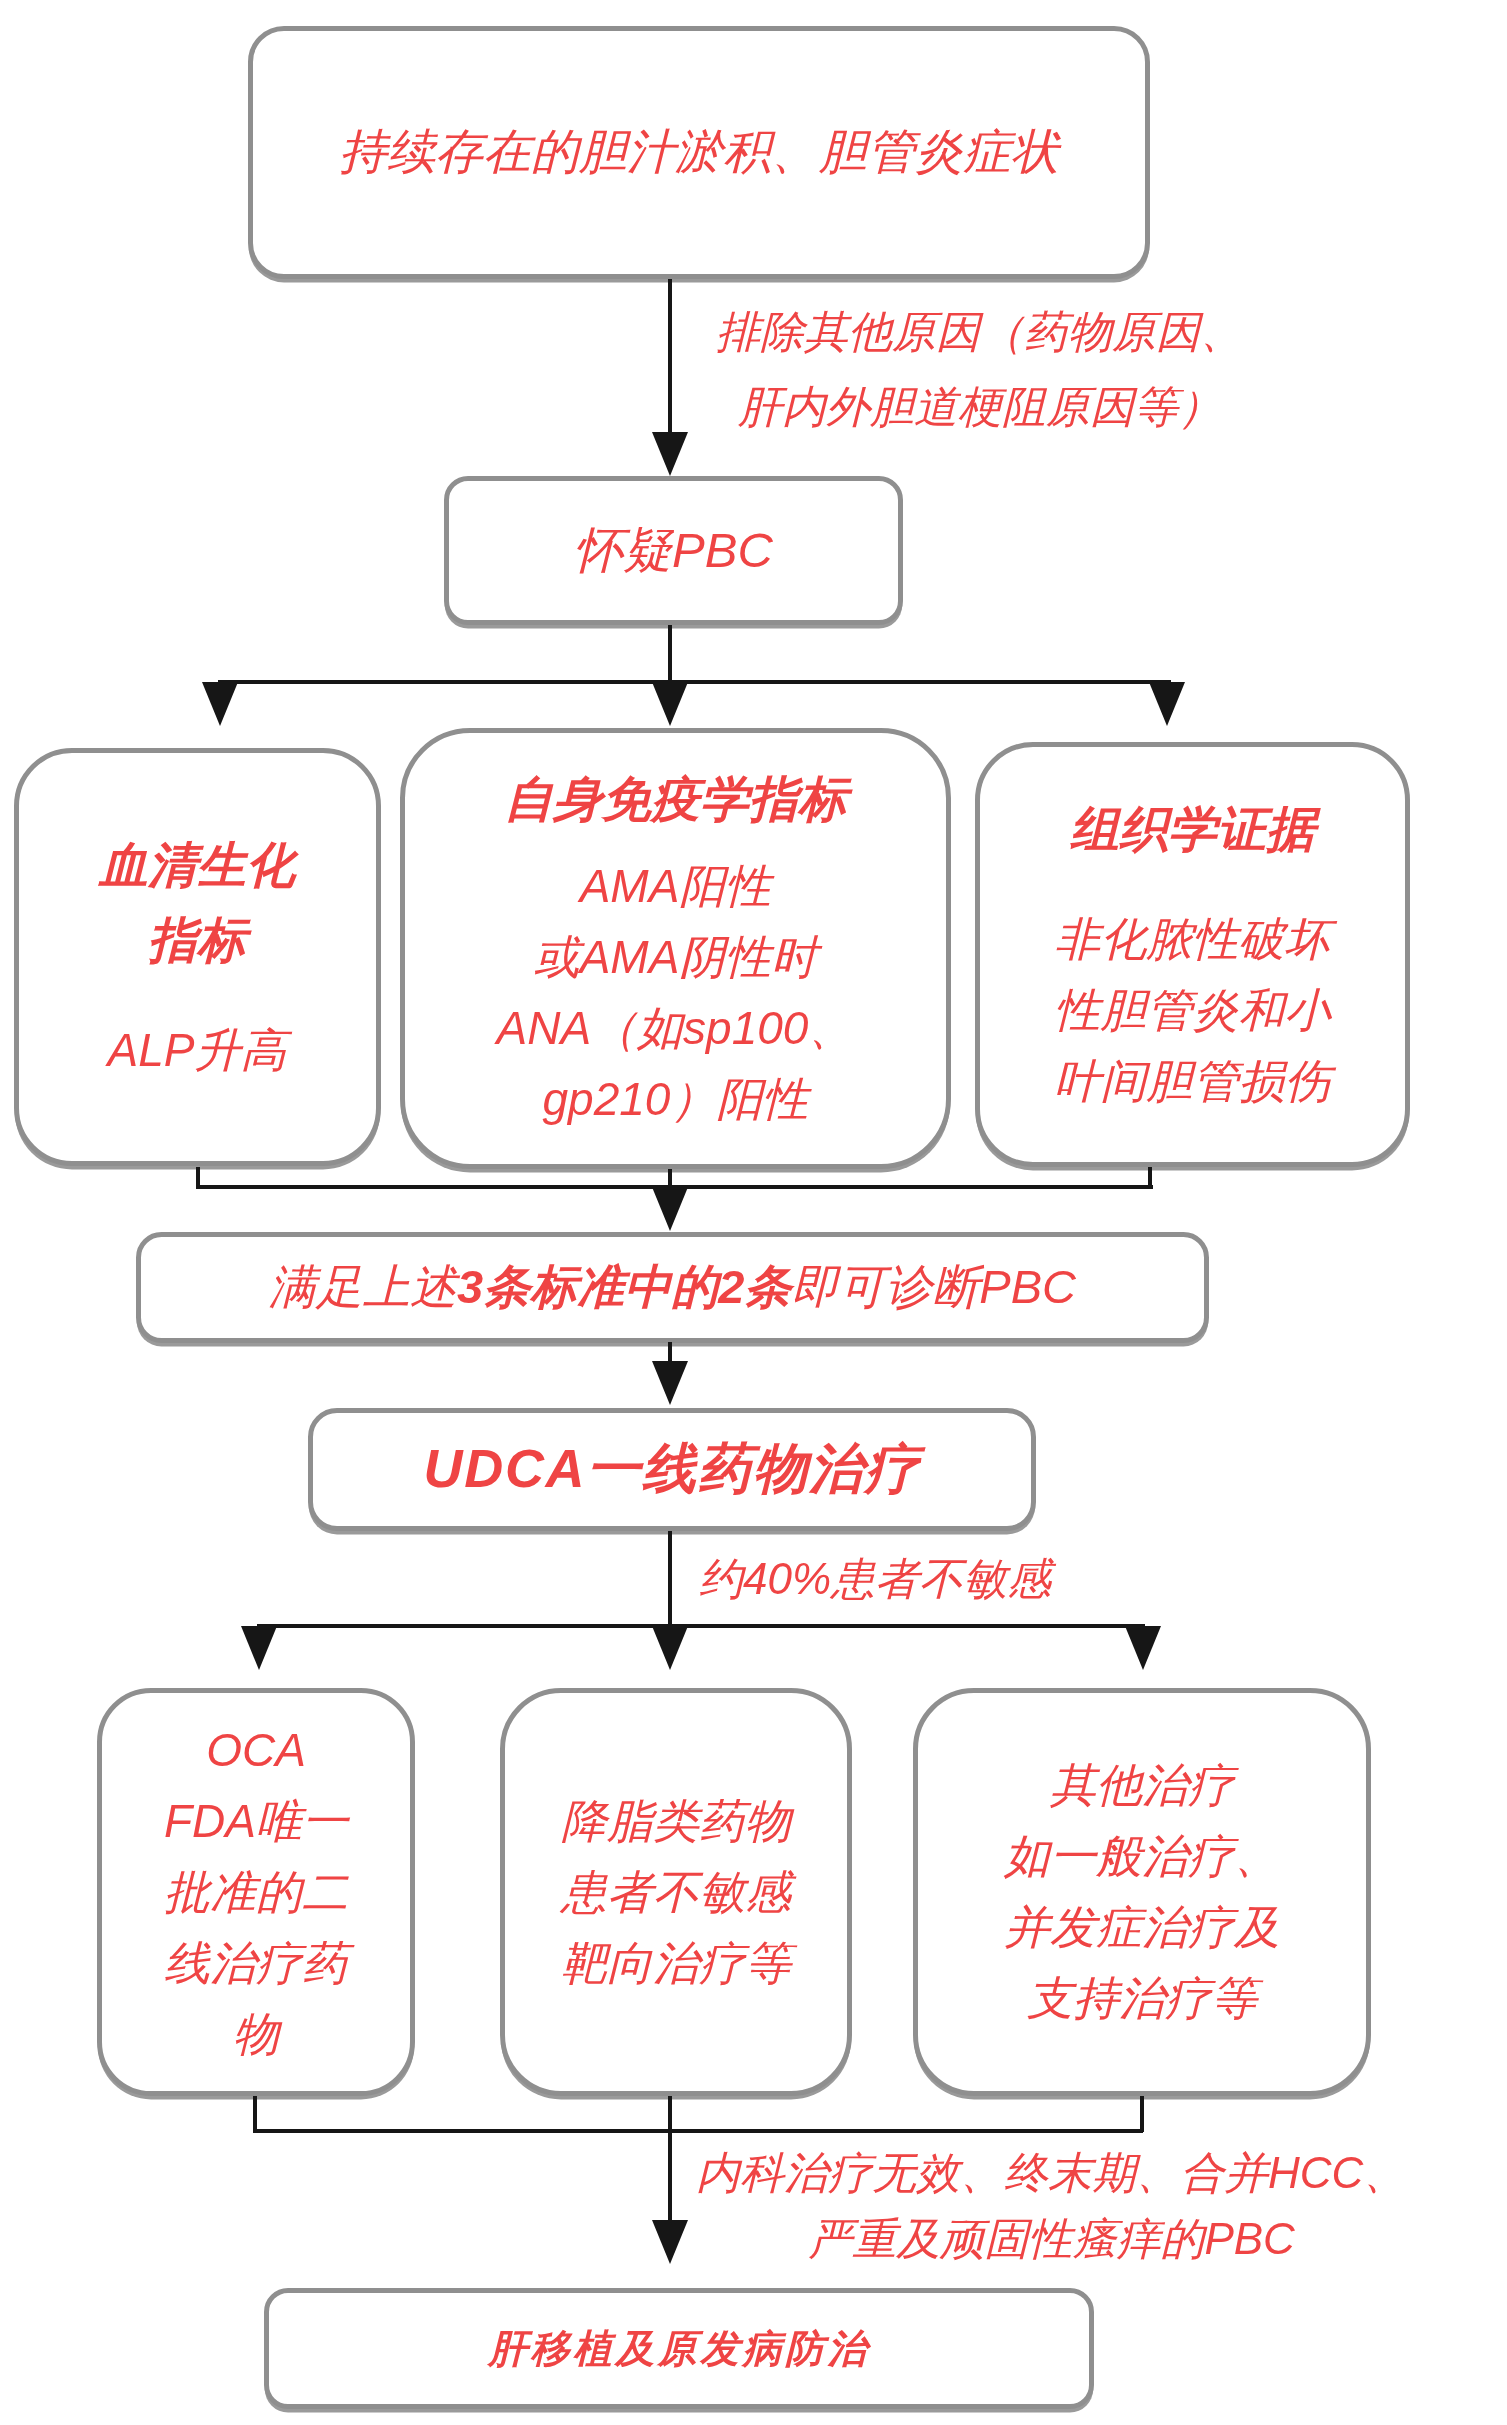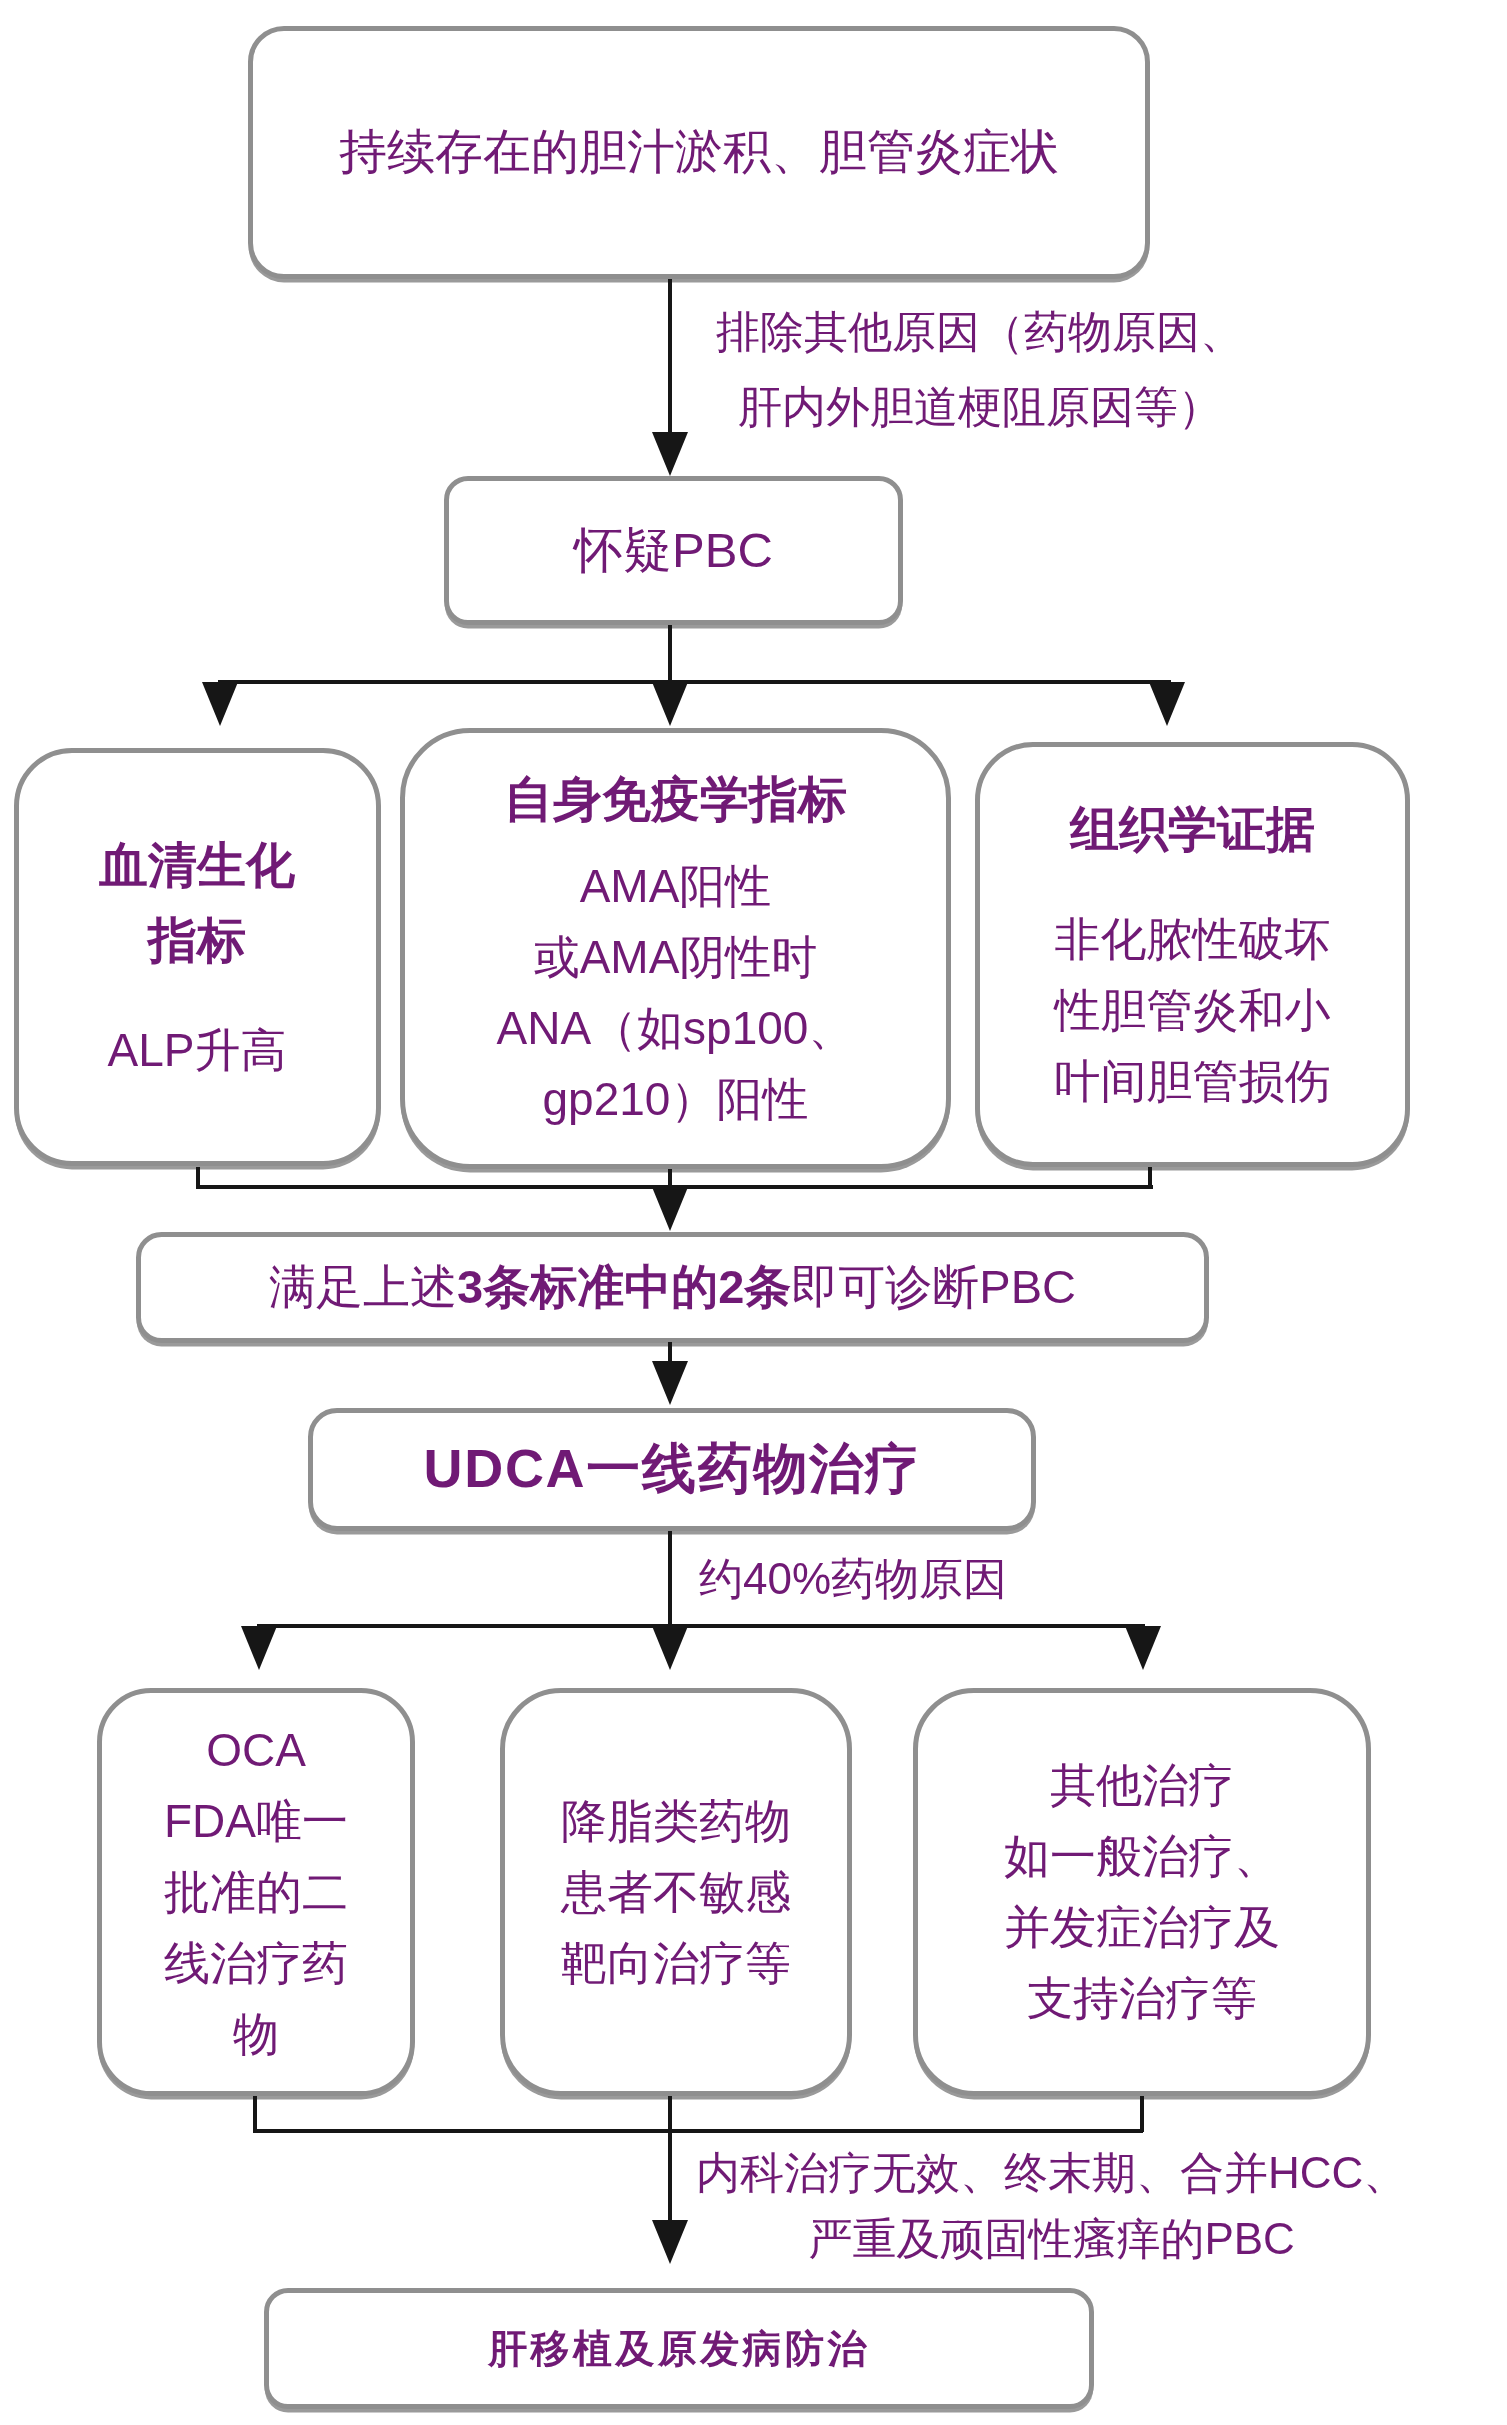--- a/index.html
+++ b/index.html
@@ -1,18 +1,18 @@
 <!DOCTYPE html>
 <html style="font-size:13.6px"><head>
 <meta charset="utf-8">
 <style>
   html,body{margin:0;padding:0;background:#ffffff;}
   .canvas{
     position:relative;width:1507px;height:2416px;background:#ffffff;
-    font-family:"Liberation Sans","DejaVu Sans",sans-serif;color:#701a75;overflow:hidden;
+    font-family:"Liberation Sans","DejaVu Sans",sans-serif;color:#ef4444;overflow:hidden;font-style:italic;
   }
   .node{
     position:absolute;box-sizing:border-box;background:#fff;
     border:5.1px solid #8f8f8f;
     box-shadow:0 4.3px 0 -0.9px #9a9a9a;
     display:flex;flex-direction:column;align-items:center;justify-content:center;
     text-align:center;
   }
   .vline{position:absolute;width:4.3px;background:#161616;}
   .hline{position:absolute;height:4.3px;background:#161616;}
@@ -97,21 +97,21 @@
 
   <div class="vline" style="left:668px;top:1342px;height:22px;"></div>
   <div class="ah" style="left:652px;top:1361px;"></div>
 
   <div class="node n-udca" style="left:308px;top:1408px;width:728px;height:123px;border-radius:29px;">
     <div>UDCA一线药物治疗</div>
   </div>
 
   <div class="vline" style="left:668px;top:1531px;height:97px;"></div>
   <div class="elabel" style="left:699px;top:1541px;">
-    <div>约40%药物原因</div>
+    <div>约40%患者不敏感</div>
   </div>
   <div class="hline" style="left:257px;top:1624px;width:888px;"></div>
   <div class="ah" style="left:241px;top:1626px;"></div>
   <div class="ah" style="left:652px;top:1626px;"></div>
   <div class="ah" style="left:1125px;top:1626px;"></div>
 
   <div class="node" style="left:97px;top:1688px;width:318px;height:408px;border-radius:54px;">
     <div class="r2-body">
       <div>OCA</div>
       <div>FDA唯一</div>

